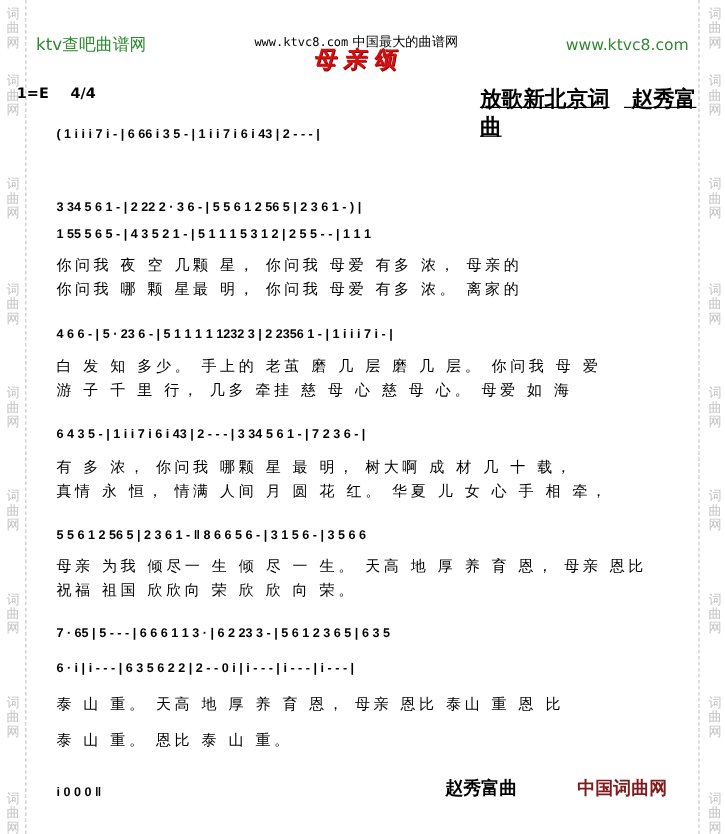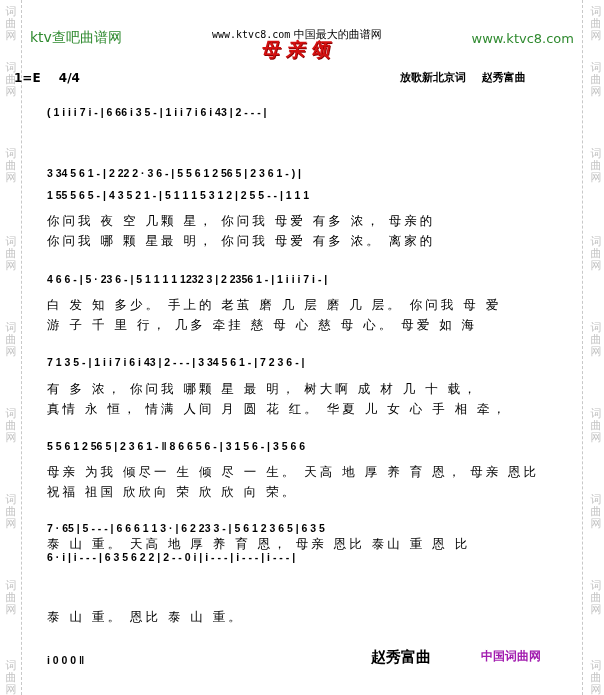--- a/index.html
+++ b/index.html
@@ -14,29 +14,29 @@
   .margin.right .wm { left: 6px; }
 
   .hdr-left { position: absolute; left: 30px; top: 29px; font-size: 14px; color: #2f8a2f; }
   .hdr-right { position: absolute; right: 30px; top: 31px; font-size: 13px; color: #2f8a2f; }
   .hdr-center { position: absolute; left: 212px; top: 27px; font-size: 11px; }
   .hdr-center .url { font-family: "DejaVu Sans Mono", monospace; font-size: 10px; }
   .title { position: absolute; left: 262px; top: 37px; font-family: "DejaVu Serif", serif; font-weight: bold; font-size: 19px; color: #d41010; letter-spacing: 6px; transform: skewX(-10deg); text-shadow: 1px 1px 0 #8a0000; }
 
   .key { position: absolute; left: 14px; top: 71px; font-size: 12px; font-weight: bold; }
   .key span { margin-right: 14px; }
-  .credits { position: absolute; left: 400px; top: 70px; font-size: 11px; font-weight: bold; }
+  .credits { position: absolute; left: 400px; top: 70px; font-size: 18px; font-weight: bold; text-decoration: underline; }
   .credits span { margin-right: 12px; }
 
   .row { position: absolute; left: 28px; right: 28px; height: 18px; margin-left: 19px; }
   .notes { font-family: "Liberation Sans", sans-serif; font-weight: bold; font-size: 10.5px; white-space: nowrap; display: flex; align-items: center; height: 18px; }
   .lyr { font-family: "DejaVu Serif", serif; font-size: 12.5px; white-space: nowrap; letter-spacing: 3px; height: 18px; line-height: 18px; }
 
   .footer-src { position: absolute; left: 371px; top: 648px; font-size: 15px; font-weight: bold; }
-  .footer-site { position: absolute; left: 481px; top: 648px; font-size: 12px; font-weight: bold; color: #a21caf; }
+  .footer-site { position: absolute; left: 481px; top: 648px; font-size: 15px; font-weight: bold; color: #7f1d1d; }
 </style>
 </head>
 <body>
 
 <div class="margin left">
   <div class="wm" style="top:6px">
       <div>词</div>
       <div>曲</div>
       <div>网</div>
     </div>
@@ -151,30 +151,30 @@
 <div class="row notes" style="top:164px">3 34  5 6  1  -  |  2 22  2 · 3  6  -  |  5 5  6 1  2 56  5  |  2  3  6  1  -  )  |</div>
 
 <div class="row notes" style="top:186px">1 55  5 6  5  -  |  4 3  5 2  1  -  |  5 1 1  1 5  3 1  2  |  2 5  5  -  -  |  1 1 1</div>
 <div class="row lyr" style="top:212px">你问我 夜  空   几颗     星，  你问我 母爱 有多     浓，          母亲的</div>
 <div class="row lyr" style="top:232px">你问我 哪  颗   星最     明，  你问我 母爱 有多     浓。          离家的</div>
 
 <div class="row notes" style="top:270px">4 6  6  -  |  5 · 23  6  -  |  5 1 1  1 1  1232  3  |  2  2356  1  -  |  1 i i  i 7  i  -  |</div>
 <div class="row lyr" style="top:296px">白  发    知  多少。  手上的 老茧 磨 几  层  磨 几   层。  你问我 母    爱</div>
 <div class="row lyr" style="top:316px">游  子    千  里 行，  几多   牵挂 慈 母  心  慈 母   心。  母爱   如    海</div>
 
-<div class="row notes" style="top:353px">7  1 3  5  -  |  1 i i  7 i  6  i  43  |  2  -  -  -  |  3 34  5 6  1  -  |  7  2  3  6  -  |</div>
+<div class="row notes" style="top:353px">6  4 3  5  -  |  1 i i  7 i  6  i  43  |  2  -  -  -  |  3 34  5 6  1  -  |  7  2  3  6  -  |</div>
 <div class="row lyr" style="top:380px">有  多   浓，   你问我 哪颗 星 最      明，     树大啊 成   材   几 十    载，</div>
 <div class="row lyr" style="top:400px">真情 永   恒，   情满  人间 月 圆 花  红。     华夏   儿   女   心 手 相 牵，</div>
 
 <div class="row notes" style="top:437px">5 5  6 1  2 56  5  |  2  3  6  1  -  ‖  8 6  6 5  6  -  |  3  1  5  6  -  |  3 5  6 6</div>
 <div class="row lyr" style="top:463px">母亲 为我 倾尽一 生  倾 尽 一 生。    天高 地    厚    养 育    恩，   母亲 恩比</div>
 <div class="row lyr" style="top:483px">祝福 祖国 欣欣向 荣  欣 欣 向 荣。</div>
 
 <div class="row notes" style="top:519px">7 · 65  |  5  -  -  -  |  6 6  6 1  1  3 ·  |  6  2  23  3  -  |  5 6  1 2  3 6  5  |  6  3 5</div>
-<div class="row lyr" style="top:535px">泰  山  重。     天高 地   厚      养    育 恩，   母亲 恩比 泰山 重  恩 比</div>
+<div class="row lyr" style="top:578px">泰  山  重。     天高 地   厚      养    育 恩，   母亲 恩比 泰山 重  恩 比</div>
 
 <div class="row notes" style="top:548px">6 · i  |  i  -  -  -  |  6  3 5  6 2  2  |  2  -  -  0 i  |  i  -  -  -  |  i  -  -  -  |  i  -  -  -  |</div>
 <div class="row lyr" style="top:608px">泰  山  重。        恩比  泰                     山   重。</div>
 
 <div class="row notes" style="top:651px">i  0  0  0  ‖</div>
 
 <div class="footer-src">赵秀富曲</div>
 <div class="footer-site">中国词曲网</div>
 
 </body></html>

